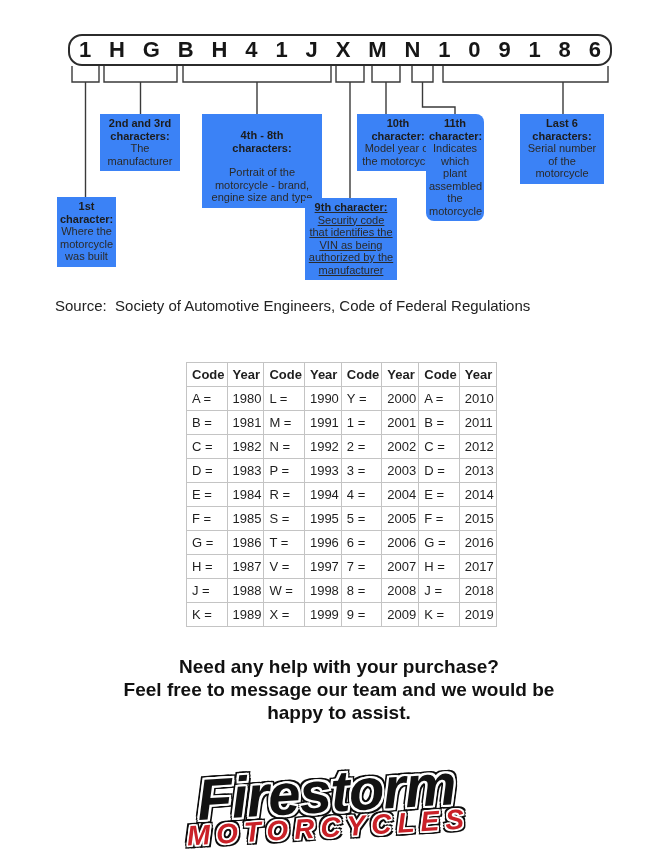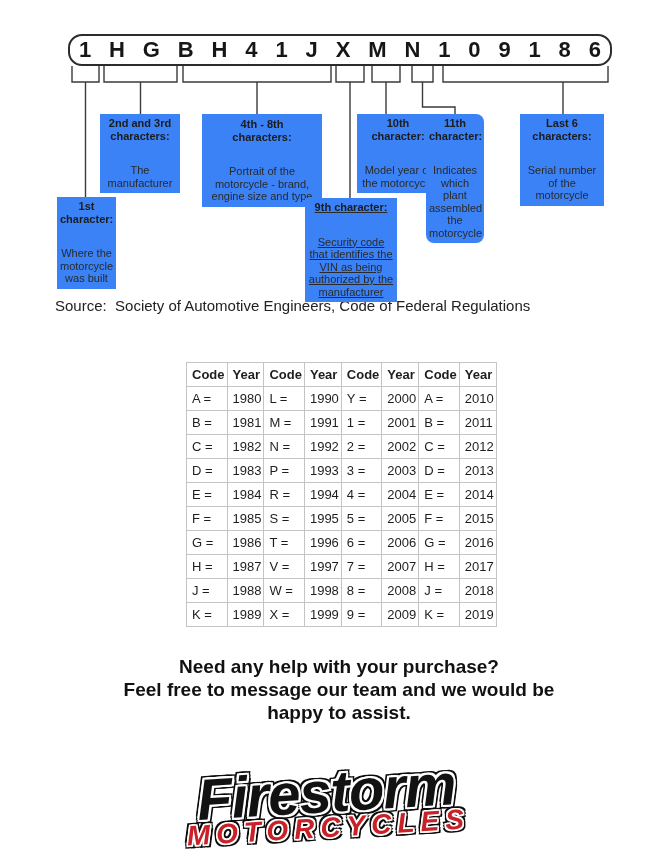--- a/index.html
+++ b/index.html
@@ -62,22 +62,22 @@
     font-size: 11px;
     line-height: 12.5px;
     color: #2a2a2a;
     z-index: 2;
   }
   .vbox-title {
     display: block;
     font-weight: bold;
     color: #1c1c1c;
   }
-  .vbox-title.narrow { max-width: 72px; margin: 1px auto; }
-  .vbox-desc { display: block; margin-top: 22px; }
+  .vbox-title.narrow { max-width: 72px; margin: 12px auto; }
+  .vbox-desc { display: block; }
 
   
   .source-note {
     position: absolute;
     left: 55px; top: 297px;
     font-size: 15px;
     color: #222222;
     white-space: pre-wrap;
   }
 

